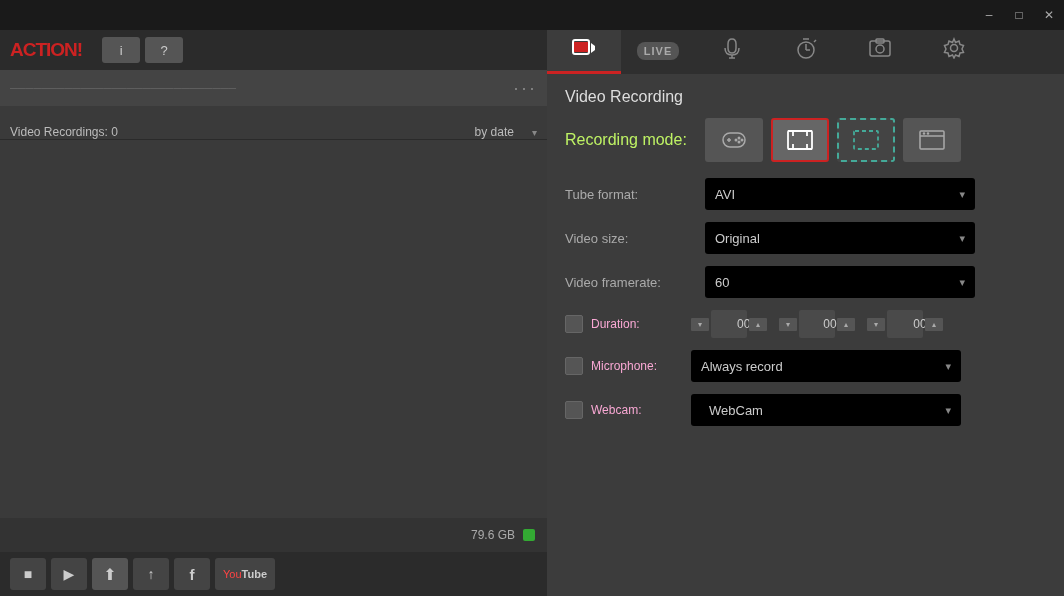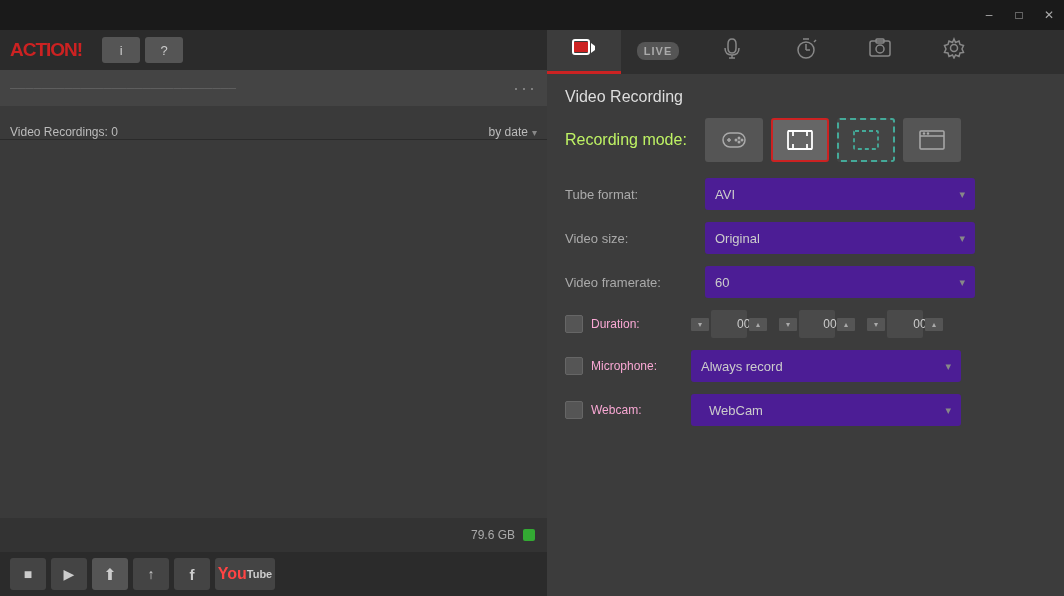--- a/index.html
+++ b/index.html
@@ -107,21 +107,21 @@
       border-bottom: 1px solid #2a2a2a;
       display: flex;
       align-items: flex-end;
       padding: 0 10px;
       justify-content: space-between;
     }
     #recordings-label { color: #bbb; font-size: 12px; }
     #sort-btn {
       display: flex;
       align-items: center;
-      gap: 4px;
+      gap: 18px;
       color: #bbb;
       font-size: 12px;
       cursor: pointer;
     }
     #sort-chevron {
       font-size: 10px;
       color: #888;
     }
 
     
@@ -319,21 +319,21 @@
       margin-bottom: 12px;
     }
     .dropdown-label {
       color: #aaa;
       font-size: 13px;
       min-width: 140px;
     }
     .dropdown {
       flex: 1;
       height: 32px;
-      background: #4c1d95;
+      background: #000000;
       border-radius: 3px;
       display: flex;
       align-items: center;
       justify-content: space-between;
       padding: 0 10px;
       cursor: pointer;
       color: #ccc;
       font-size: 13px;
       max-width: 270px;
     }
@@ -477,21 +477,21 @@
     <div class="tb-btn active">
       <span style="font-size:16px;">⬆</span>
     </div>
     <div class="tb-btn">
       <span style="font-size:14px;">↑</span>
     </div>
     <div class="tb-btn">
       <span style="font-weight:bold; font-size:15px;">f</span>
     </div>
     <div class="tb-btn-wide">
-      <span style="color:#ff4444; font-weight:bold; font-size:16px;">You</span>
+      <span style="color:#ff4444; font-weight:normal; font-size:11px;">You</span>
         <span style="color:#ccc; font-size:11px;">Tube</span>
     </div>
   </div>
 
 </div>
 
 <div id="right-panel">
 
   <div id="tab-bar">
     <div class="tab active">

